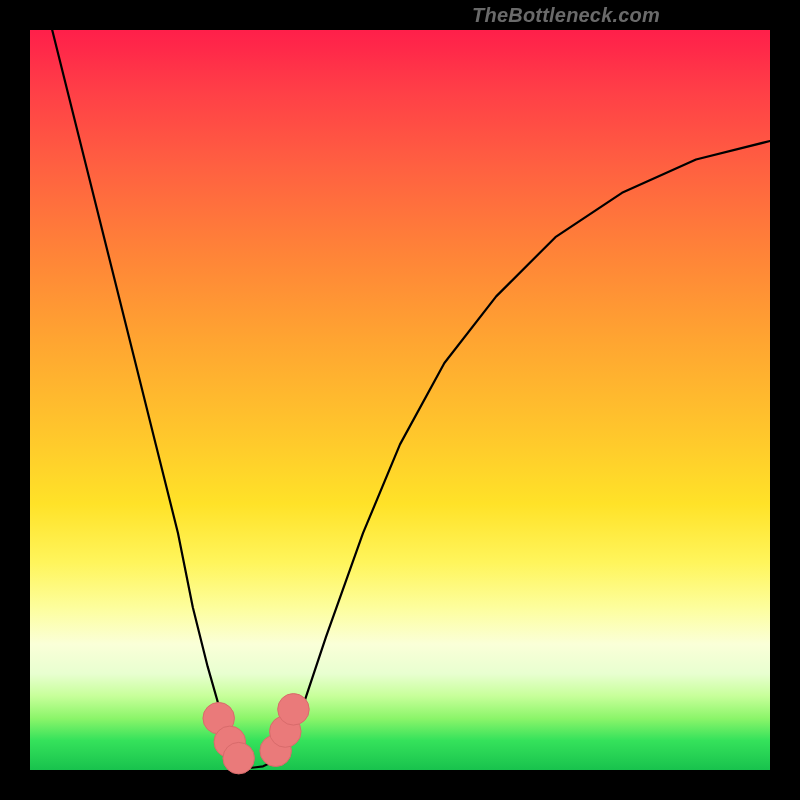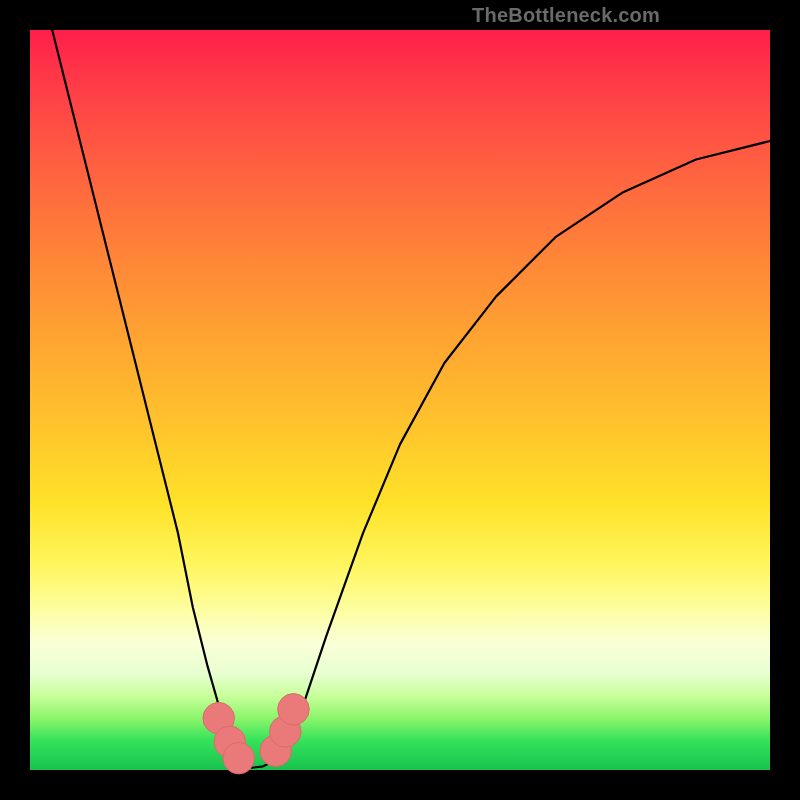--- a/index.html
+++ b/index.html
@@ -9,20 +9,21 @@
     height: 800px;
     background: #000000;
     overflow: hidden;
     font-family: Arial, Helvetica, sans-serif;
   }
   .stage {
     position: relative;
     width: 672px;
     height: 800px;
     background: #000000;
+    font-style: italic;
   }
   .watermark {
     position: absolute;
     top: 4px;
     right: 12px;
     color: #6a6a6a;
     font-size: 20px;
     font-weight: 600;
     letter-spacing: 0.2px;
     z-index: 30;

